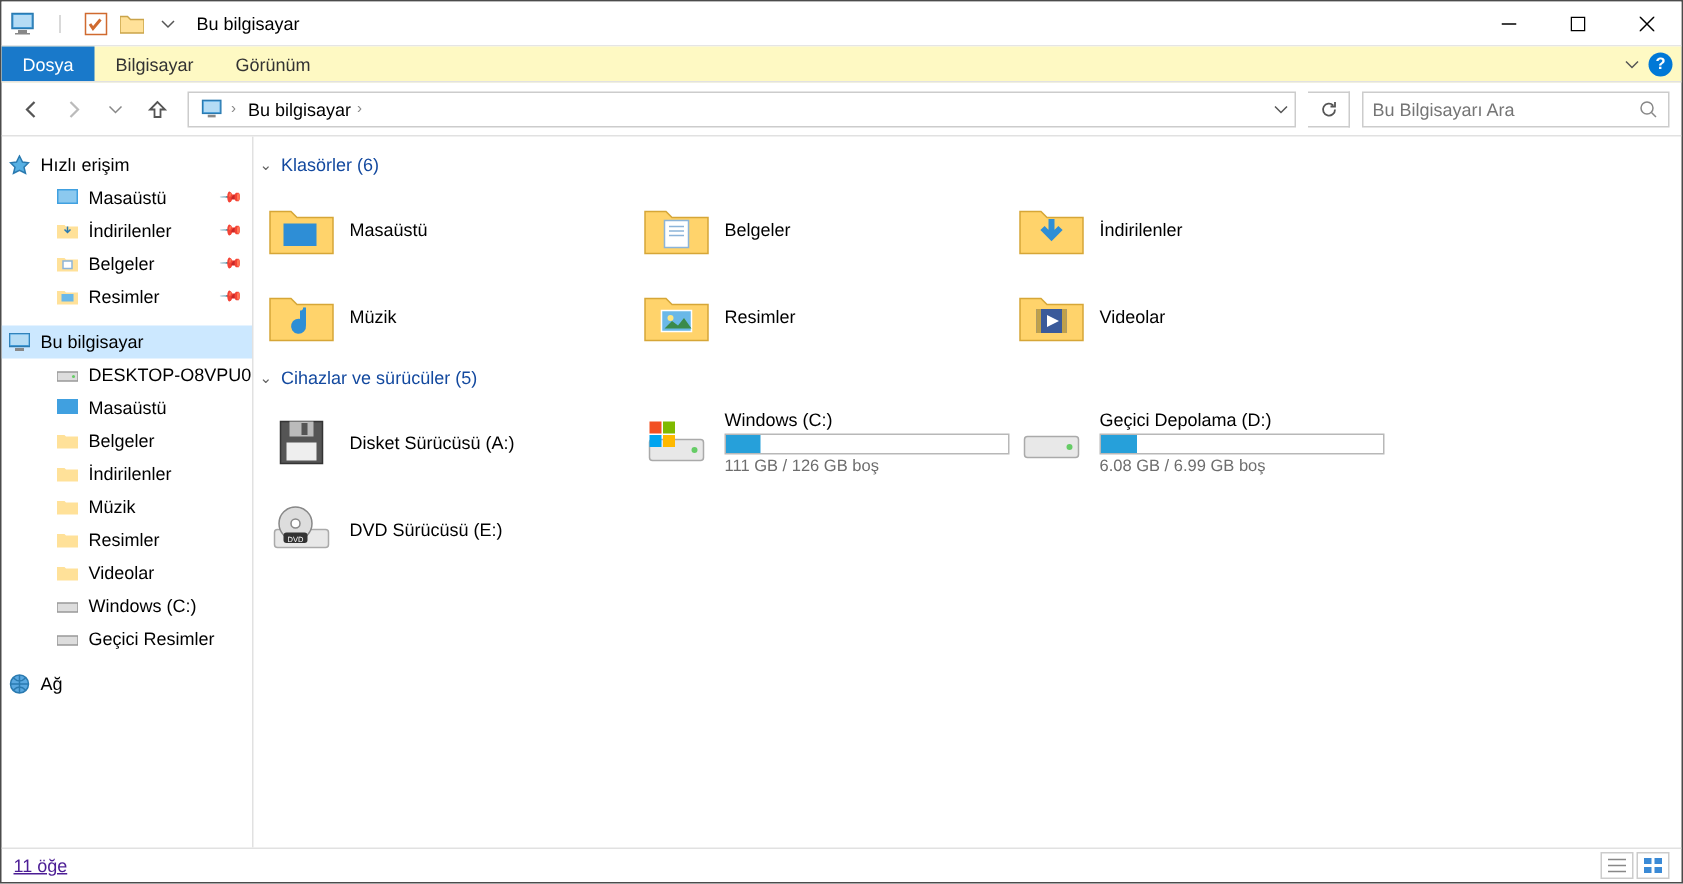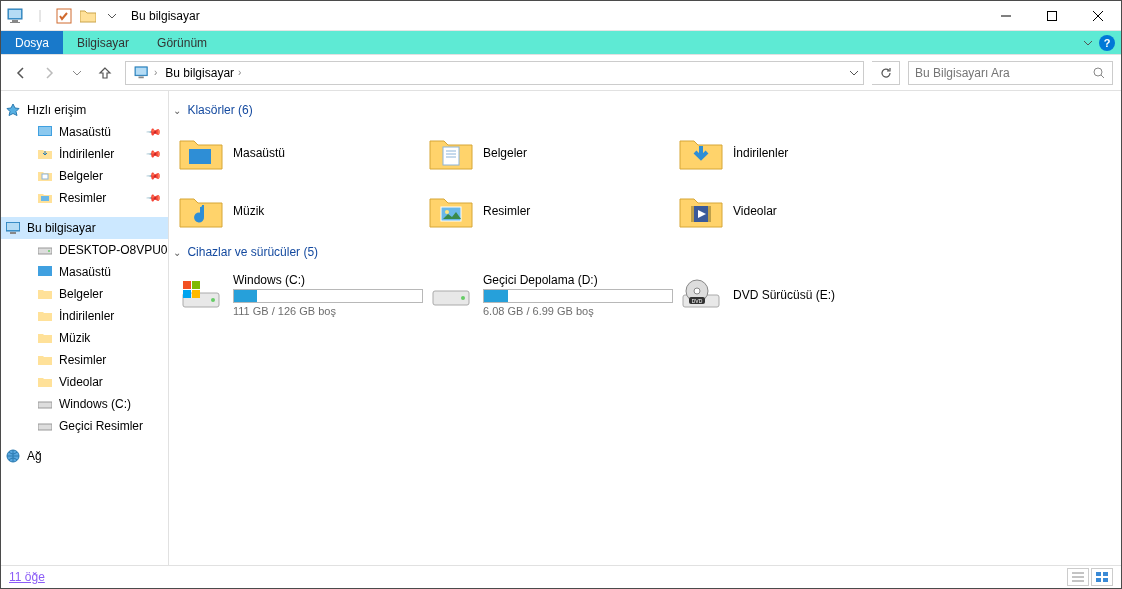--- a/index.html
+++ b/index.html
@@ -7,21 +7,21 @@
 
 
 .titlebar { height: 30px; display: flex; align-items: center; background: #fff; border-bottom: 1px solid #e5e5e5; }
 .titlebar .qat { display: flex; align-items: center; padding-left: 4px; gap: 2px; }
 .qat-icon { width: 22px; height: 22px; display: flex; align-items: center; justify-content: center; }
 .titlebar .title { margin-left: 8px; font-size: 12px; }
 .titlebar .spacer { flex: 1; }
 .winbtn { width: 46px; height: 30px; display: flex; align-items: center; justify-content: center; }
 
 
-.ribbon { height: 24px; display: flex; align-items: stretch; background: #5eead4; border-bottom: 1px solid #e1e1e1; }
+.ribbon { height: 24px; display: flex; align-items: stretch; background: #fef9c3; border-bottom: 1px solid #e1e1e1; }
 .ribbon-tab { padding: 0 14px; font-size: 12px; display: flex; align-items: center; color: #333; }
 .ribbon-tab.active { background: #1979ca; color: #fff; }
 .ribbon .spacer { flex: 1; }
 .ribbon-right { display: flex; align-items: center; padding-right: 6px; gap: 6px; }
 .help-icon { width: 16px; height: 16px; border-radius: 50%; background: #0078d7; color: #fff; font-size: 11px; display: flex; align-items: center; justify-content: center; font-weight: bold; }
 
 
 .navbar { height: 36px; display: flex; align-items: center; padding: 4px 8px; gap: 4px; border-bottom: 1px solid #e1e1e1; }
 .nav-btn { width: 24px; height: 24px; display: flex; align-items: center; justify-content: center; color: #666; }
 .nav-btn.enabled { color: #404040; }
@@ -48,21 +48,21 @@
 .item { width: 250px; height: 56px; display: flex; align-items: center; gap: 8px; padding: 2px 4px; margin-bottom: 2px; }
 .item.highlighted { border: 2px solid #e02a3a; width: 246px; }
 .item-icon { width: 48px; height: 48px; display: flex; align-items: center; justify-content: center; flex-shrink: 0; }
 .item-info { flex: 1; display: flex; flex-direction: column; gap: 2px; }
 .item-name { font-size: 12px; }
 .item-sub { font-size: 11px; color: #6d6d6d; }
 .progress { width: 190px; height: 14px; border: 1px solid #b8b8b8; background: #fff; position: relative; }
 .progress-fill { height: 100%; background: #26a0da; }
 
 
-.statusbar { height: 23px; border-top: 1px solid #e1e1e1; display: flex; align-items: center; padding: 0 8px; font-size: 12px; color: #8b5cf6; text-decoration: underline; }
+.statusbar { height: 23px; border-top: 1px solid #e1e1e1; display: flex; align-items: center; padding: 0 8px; font-size: 12px; color: #4c1d95; text-decoration: underline; }
 .statusbar .spacer { flex: 1; }
 .view-btn { width: 22px; height: 18px; border: 1px solid #ccc; margin-left: 2px; display: flex; align-items: center; justify-content: center; }
 
 
 svg { display: block; }
 </style>
 </head>
 <body>
 
 <div class="titlebar">
@@ -421,20 +421,33 @@
     </div>
 
     <div class="group-header">
       <span class="chev">⌄</span>
       <span>Cihazlar ve sürücüler (5)</span>
     </div>
     <div class="items-grid">
       <div class="item">
         <span class="item-icon">
             <svg width="44" height="36" viewBox="0 0 44 36">
+              <rect x="8" y="4" width="28" height="28" fill="#555" stroke="#333"></rect>
+              <rect x="14" y="4" width="16" height="10" fill="#bbb"></rect>
+              <rect x="22" y="5" width="4" height="8" fill="#555"></rect>
+              <rect x="12" y="18" width="20" height="12" fill="#eee"></rect>
+            </svg>
+          </span>
+        <div class="item-info">
+            <span class="item-name">Disket Sürücüsü (A:)</span>
+          </div>
+      </div>
+      <div class="item">
+        <span class="item-icon">
+            <svg width="44" height="36" viewBox="0 0 44 36">
               <rect x="4" y="16" width="36" height="14" rx="2" fill="#e8e8e8" stroke="#aaa"></rect>
               <circle cx="34" cy="23" r="2" fill="#6c6"></circle>
               <rect x="4" y="4" width="8" height="8" fill="#f25022"></rect>
               <rect x="13" y="4" width="8" height="8" fill="#7fba00"></rect>
               <rect x="4" y="13" width="8" height="8" fill="#00a4ef"></rect>
               <rect x="13" y="13" width="8" height="8" fill="#ffb900"></rect>
             </svg>
           </span>
         <div class="item-info">
           <span class="item-name">Windows (C:)</span>

